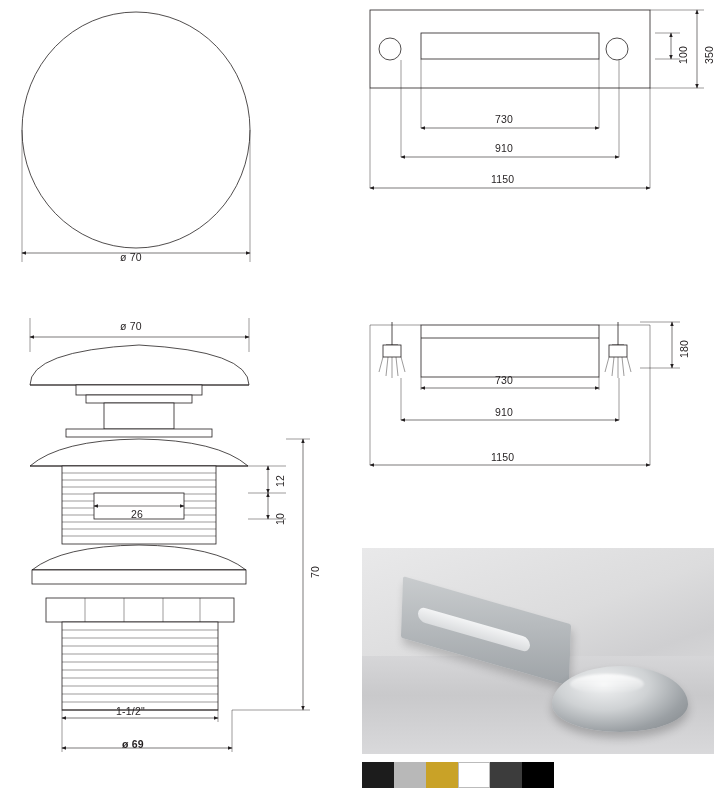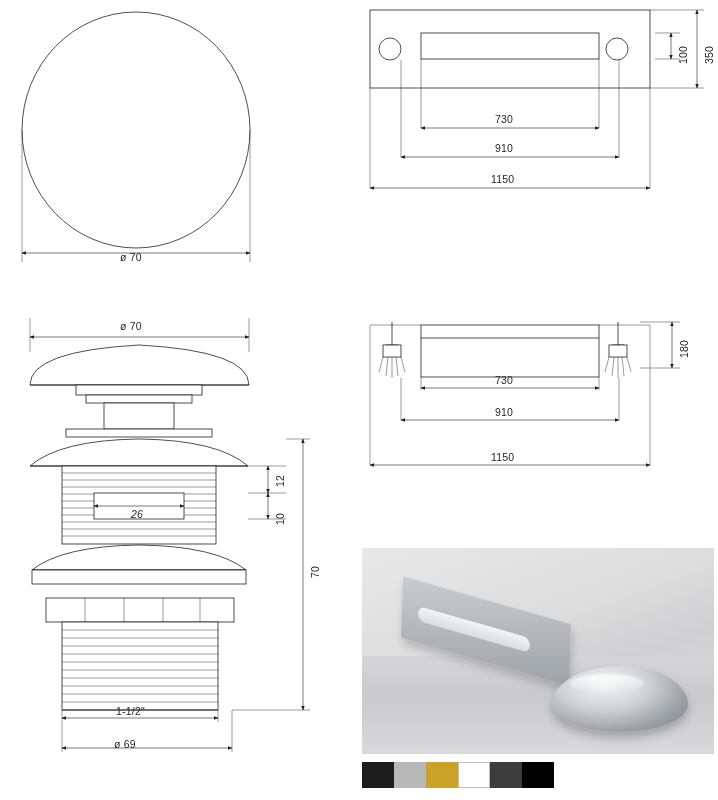--- a/index.html
+++ b/index.html
@@ -237,26 +237,26 @@
 
   <div class="dim-label" style="left:120px;top:251px;">ø 70</div>
 
   <div class="dim-label vert" style="left:677px;top:64px;">100</div>
   <div class="dim-label vert" style="left:703px;top:64px;">350</div>
   <div class="dim-label" style="left:495px;top:113px;">730</div>
   <div class="dim-label" style="left:495px;top:142px;">910</div>
   <div class="dim-label" style="left:491px;top:173px;">1150</div>
 
   <div class="dim-label" style="left:120px;top:320px;">ø 70</div>
-  <div class="dim-label" style="left:131px;top:508px;font-style:italic;">26</div>
+  <div class="dim-label" style="left:131px;top:508px;">26</div>
   <div class="dim-label vert" style="left:274px;top:487px;">12</div>
   <div class="dim-label vert" style="left:274px;top:525px;">10</div>
   <div class="dim-label vert" style="left:309px;top:578px;">70</div>
   <div class="dim-label" style="left:116px;top:705px;">1-1/2"</div>
-  <div class="dim-label" style="left:114px;top:738px;">ø 69</div>
+  <div class="dim-label" style="left:122px;top:738px;font-weight:bold;">ø 69</div>
 
   <div class="dim-label vert" style="left:678px;top:358px;">180</div>
   <div class="dim-label" style="left:495px;top:374px;">730</div>
   <div class="dim-label" style="left:495px;top:406px;">910</div>
   <div class="dim-label" style="left:491px;top:451px;">1150</div>
 
   <div class="photo">
     <div class="floor"></div>
     <div class="bar"></div>
     <div class="bar-slot"></div>

